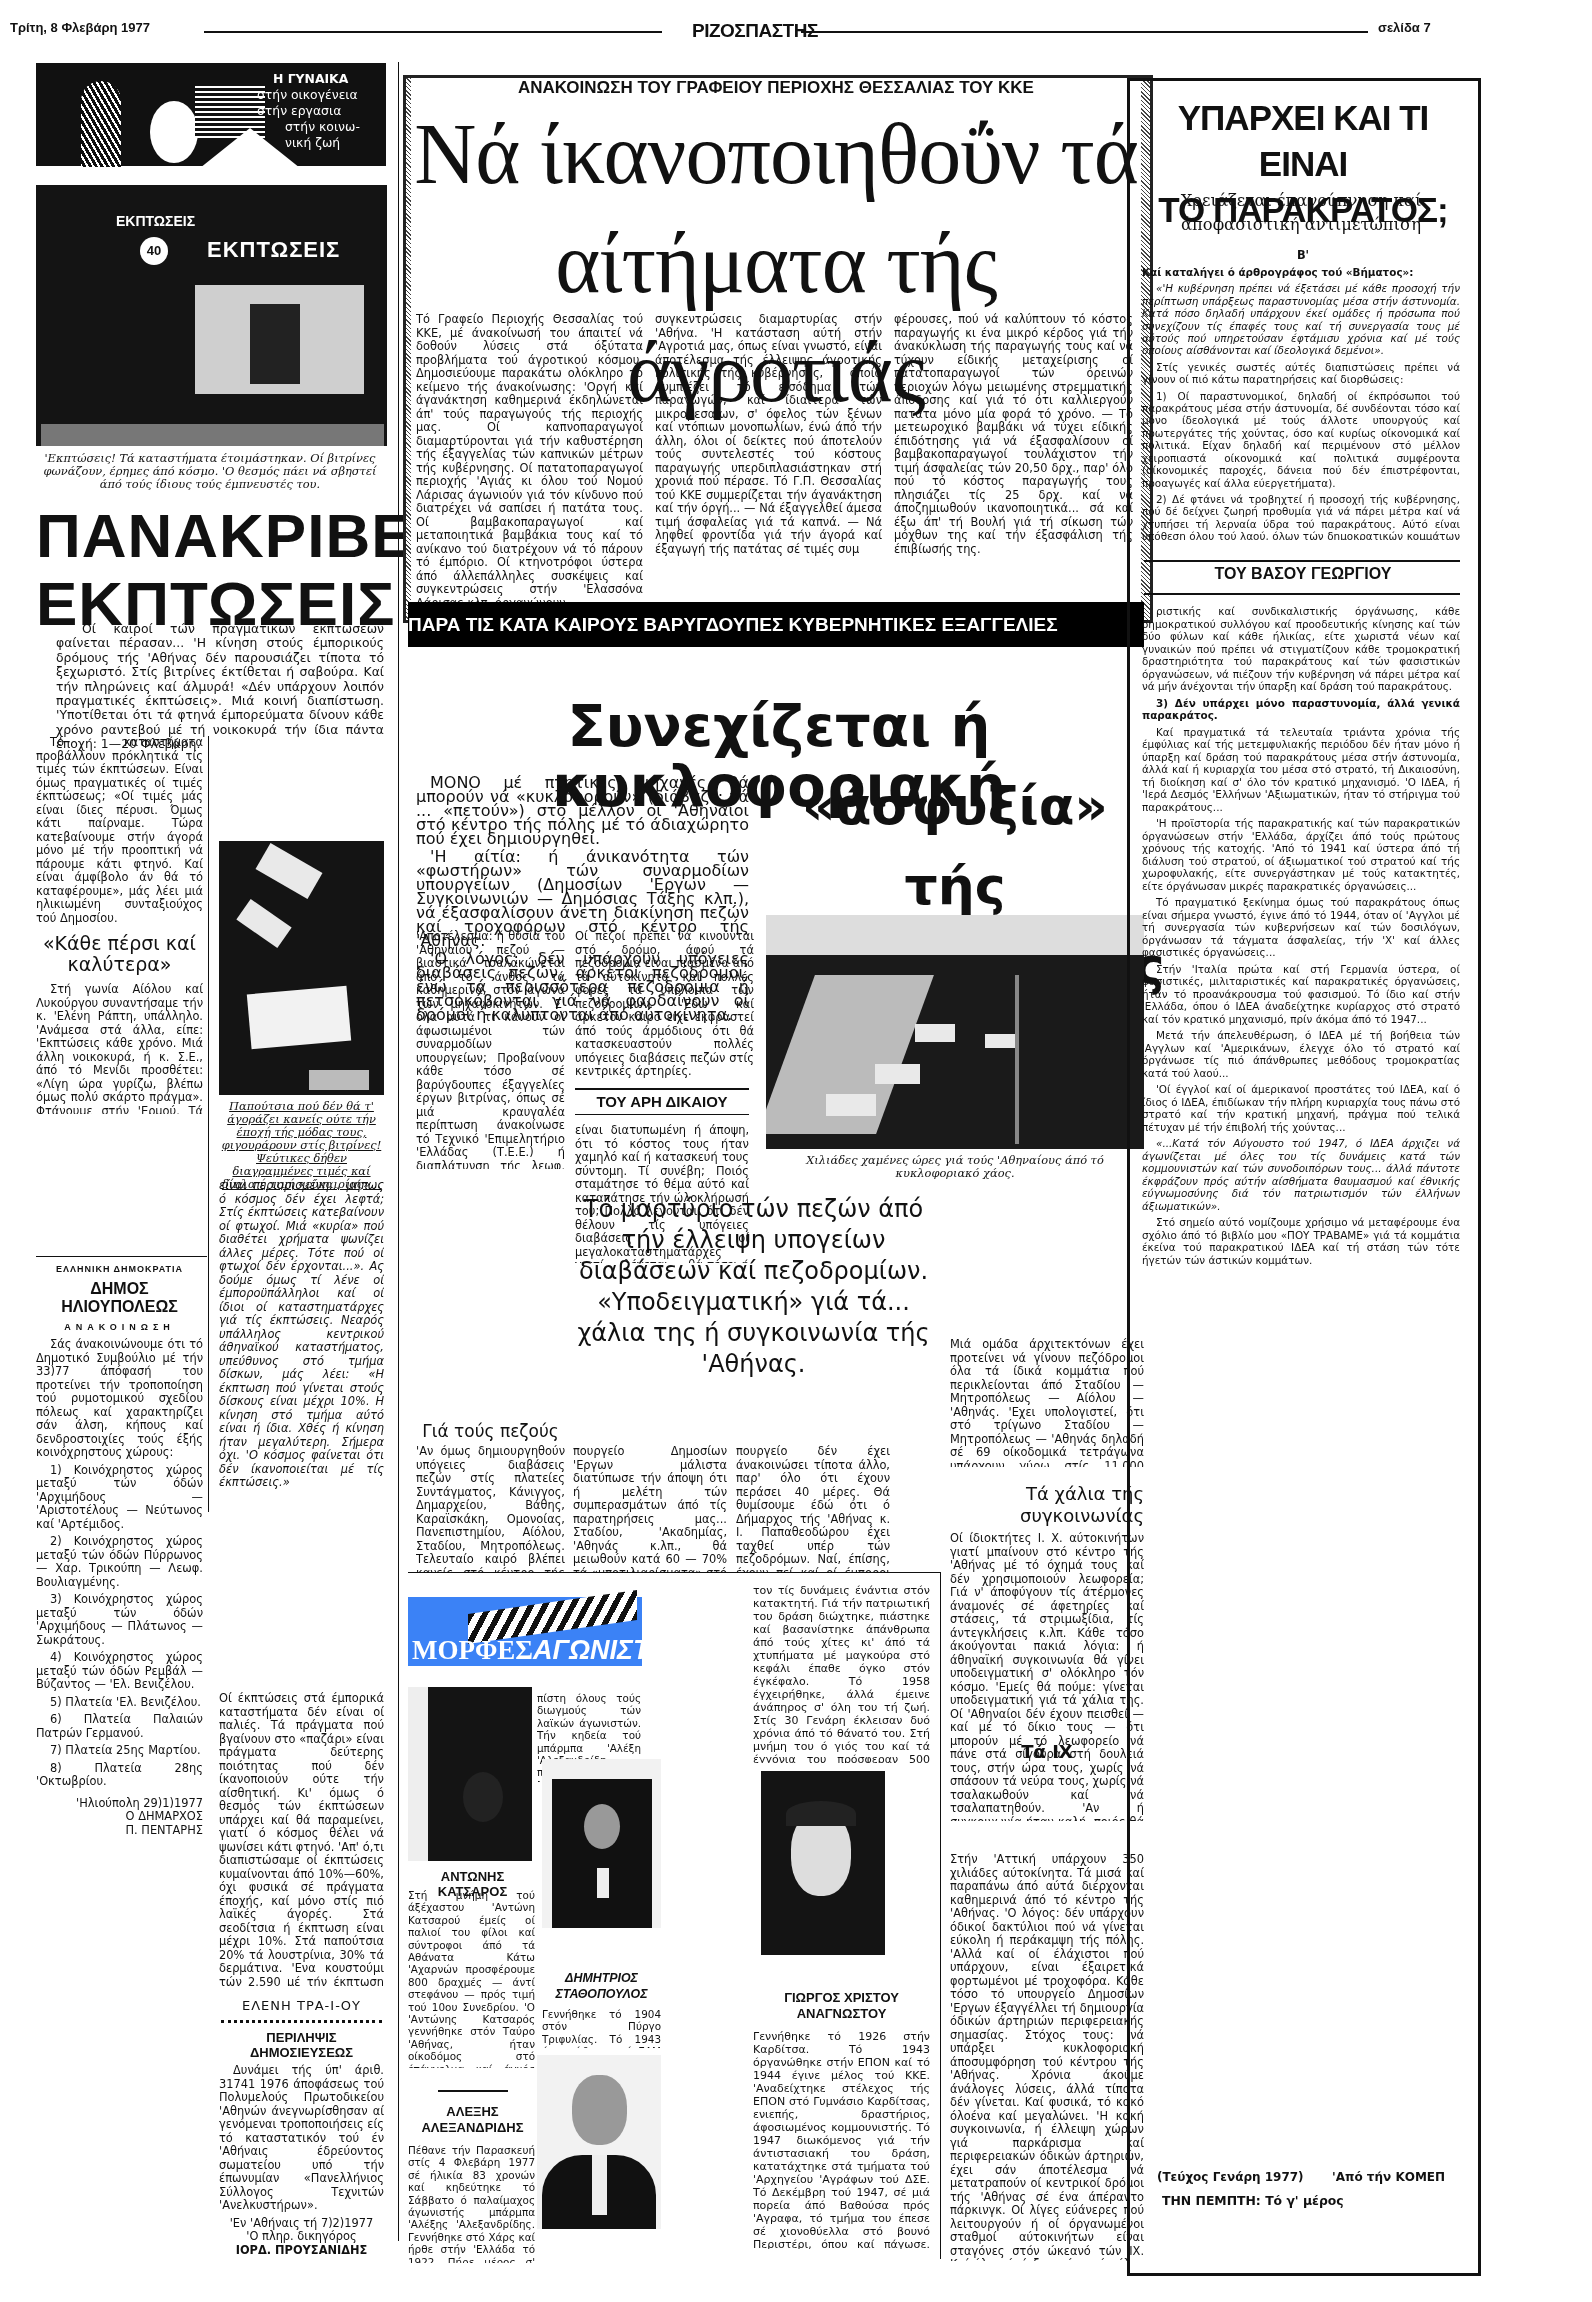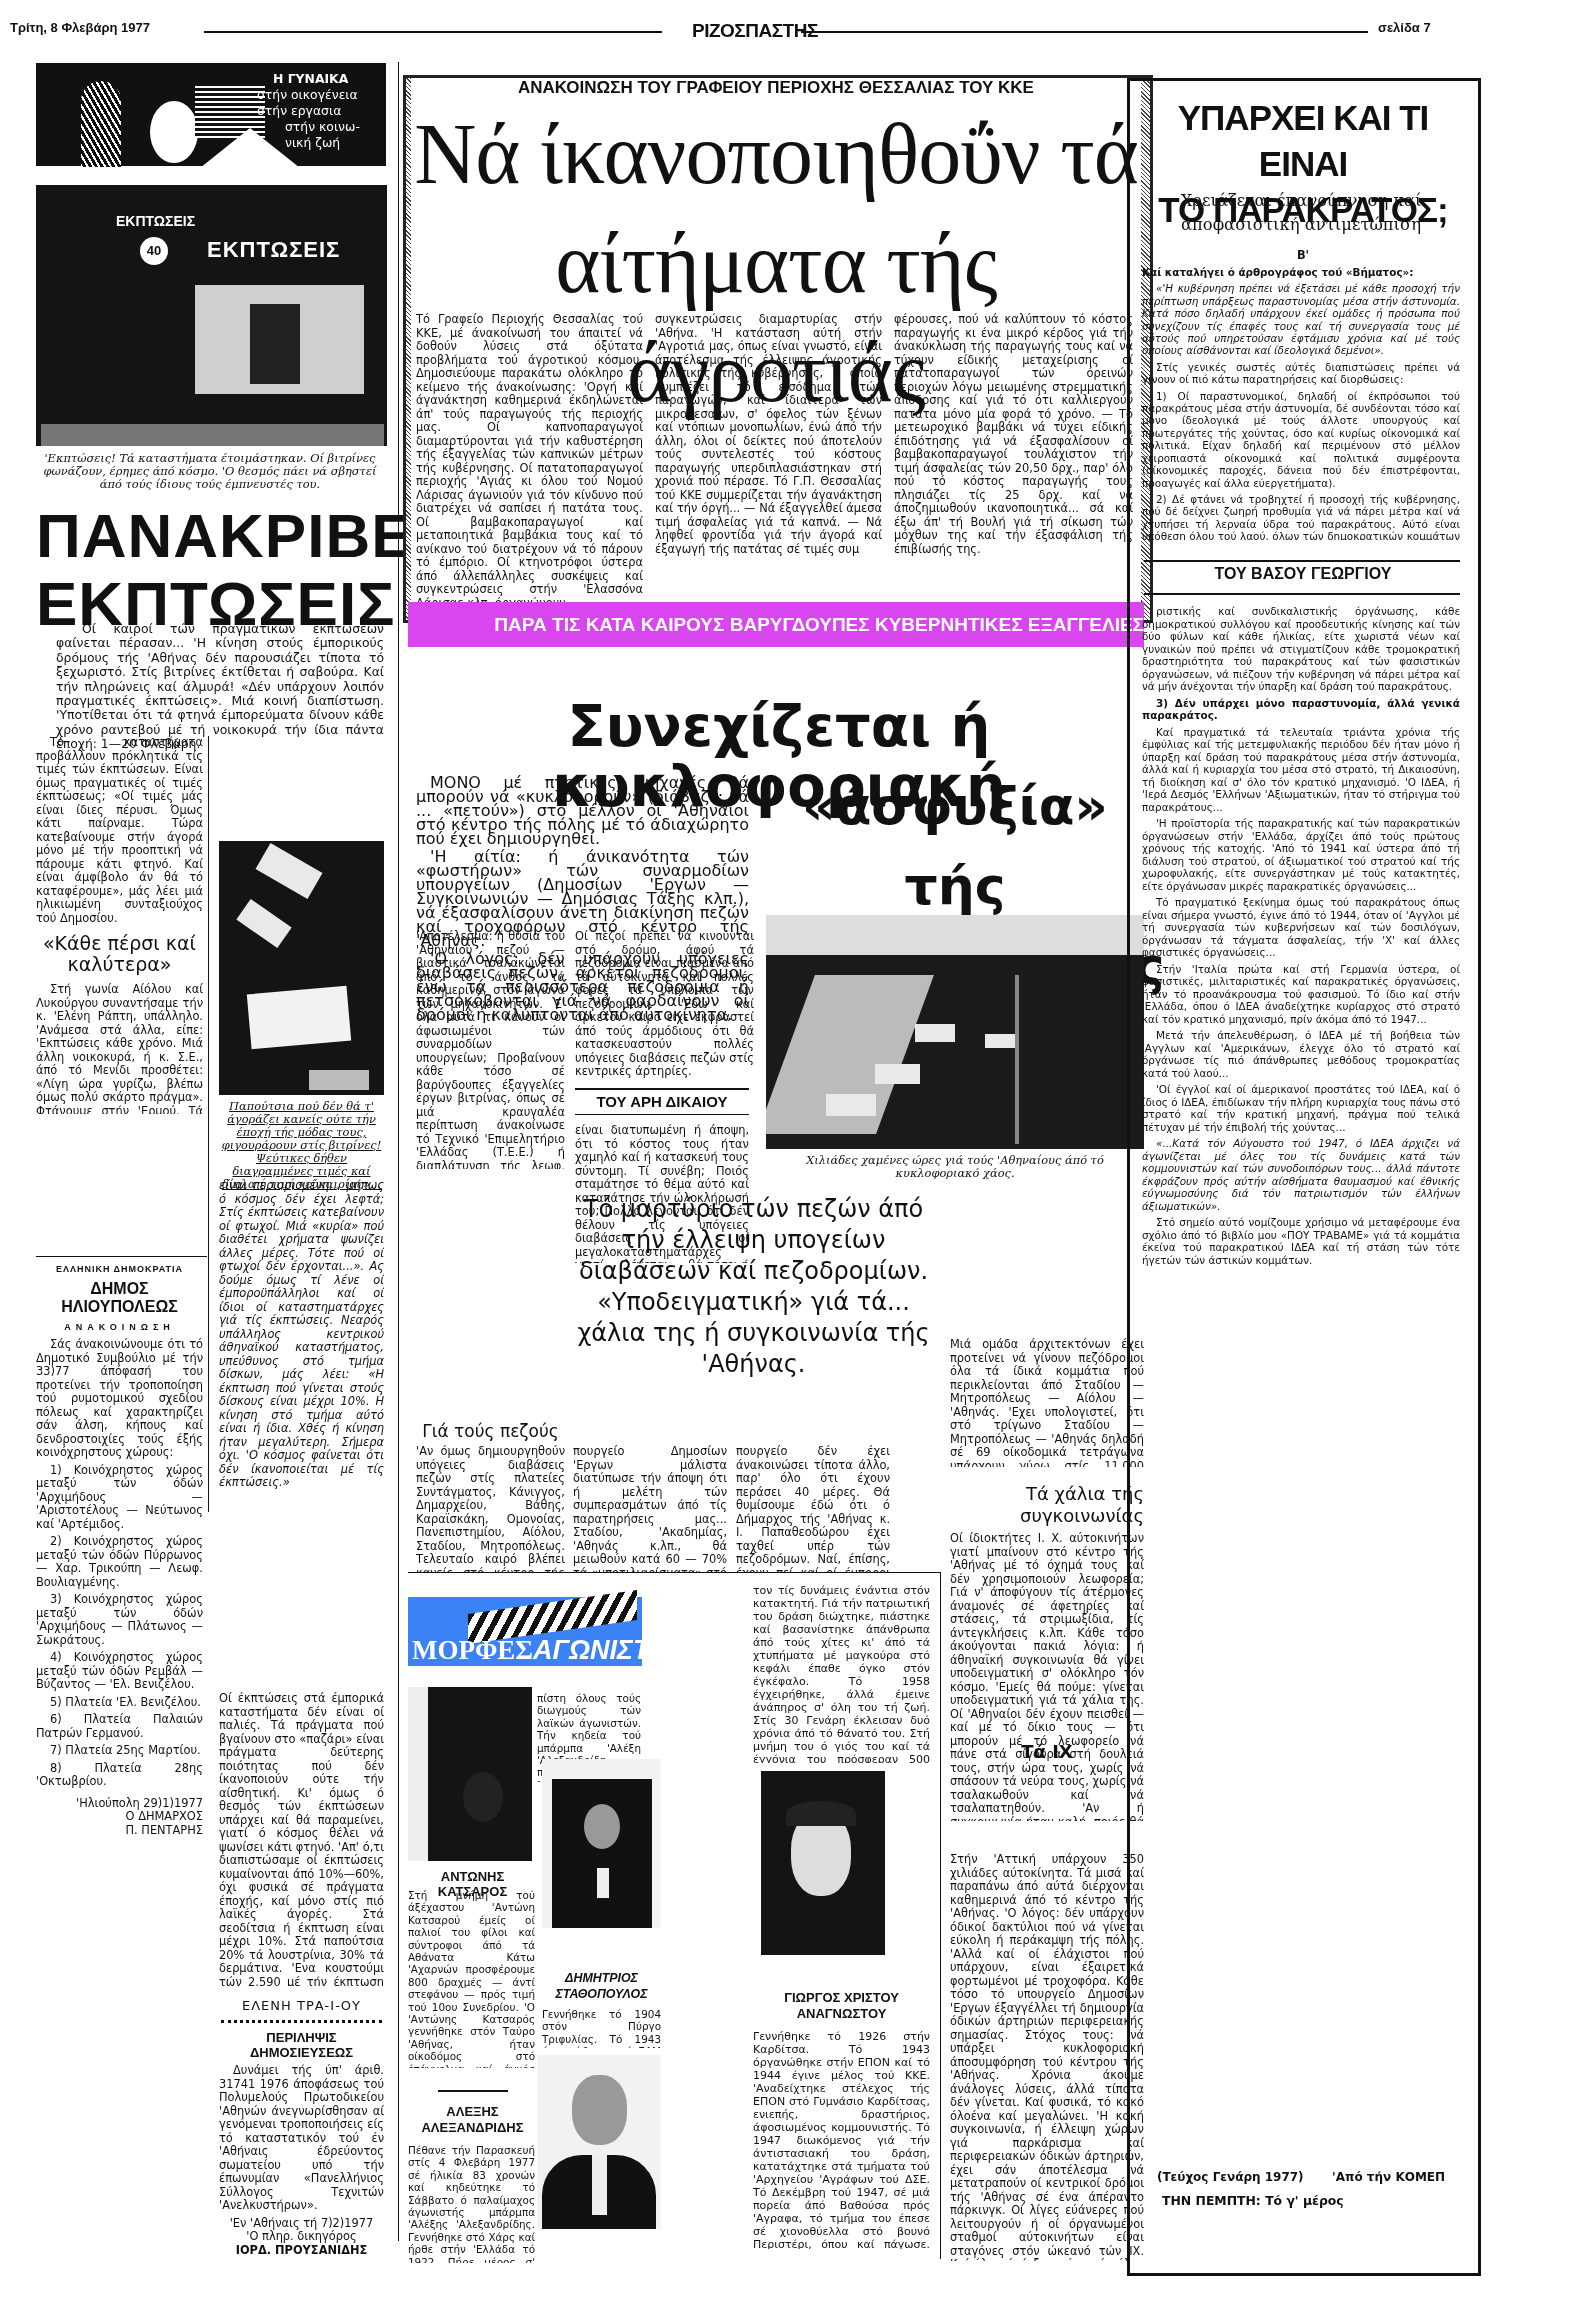--- a/index.html
+++ b/index.html
@@ -125,21 +125,21 @@
   <span>ΑΝΑΚΟΙΝΩΣΗ ΤΟΥ ΓΡΑΦΕΙΟΥ ΠΕΡΙΟΧΗΣ ΘΕΣΣΑΛΙΑΣ ΤΟΥ ΚΚΕ</span>
 </div>
 <div class="abs serif" style="left:411px;top:100px;width:730px;text-align:center;font-size:86px;line-height:109px;letter-spacing:-1px;">
   <div>Νά ίκανοποιηθοΰν τά</div>
   <div>αίτήματα τής άγροτιάς</div>
 </div>
 <div class="abs txt" style="left:416px;top:313px;width:227px;height:289px;overflow:hidden;">Τό Γραφείο Περιοχής Θεσσαλίας τού ΚΚΕ, μέ άνακοίνωσή του άπαιτεί νά δοθούν λύσεις στά όξύτατα προβλήματα τού άγροτικού κόσμου. Δημοσιεύουμε παρακάτω ολόκληρο τό κείμενο τής άνακοίνωσης: 'Οργή καί άγανάκτηση καθημερινά έκδηλώνεται άπ' τούς παραγωγούς τής περιοχής μας. Οί καπνοπαραγωγοί διαμαρτύρονται γιά τήν καθυστέρηση τής έξαγγελίας τών καπνικών μέτρων τής κυβέρνησης. Οί πατατοπαραγωγοί περιοχής 'Αγιάς κι όλου τού Νομού Λάρισας άγωνιούν γιά τόν κίνδυνο πού διατρέχει νά σαπίσει ή πατάτα τους. Οί βαμβακοπαραγωγοί καί μεταποιητικά βαμβάκια τους καί τό ανίκανο τού διατρέχουν νά τό πάρουν τό έμπόριο. Οί κτηνοτρόφοι ύστερα άπό άλλεπάλληλες συσκέψεις καί συγκεντρώσεις στήν 'Ελασσόνα Λάρισας κλπ. όργανώνουν</div>
 <div class="abs txt" style="left:655px;top:313px;width:227px;height:289px;overflow:hidden;">συγκεντρώσεις διαμαρτυρίας στήν 'Αθήνα. 'Η κατάσταση αύτή στήν 'Αγροτιά μας, όπως είναι γνωστό, είναι άποτέλεσμα τής έλλειψης άγροτικής πολιτικής τής κυβέρνησης, ή όποία συμπιέζει τό είσόδημα τών παραγωγών, καί ίδιαίτερα τών μικρομεσαίων, σ' όφελος τών ξένων καί ντόπιων μονοπωλίων, ένώ άπό τήν άλλη, όλοι οί δείκτες πού άποτελούν τούς συντελεστές τού κόστους παραγωγής υπερδιπλασιάστηκαν στή χρονιά πού πέρασε. Τό Γ.Π. Θεσσαλίας τού ΚΚΕ συμμερίζεται τήν άγανάκτηση καί τήν όργή... — Νά έξαγγελθεί άμεσα τιμή άσφαλείας γιά τά καπνά. — Νά ληφθεί φροντίδα γιά τήν άγορά καί έξαγωγή τής πατάτας σέ τιμές συμ</div>
 <div class="abs txt" style="left:894px;top:313px;width:239px;height:289px;overflow:hidden;">φέρουσες, πού νά καλύπτουν τό κόστος παραγωγής κι ένα μικρό κέρδος γιά τήν άνακύκλωση τής παραγωγής τους καί νά τύχουν είδικής μεταχείρισης οί πατατοπαραγωγοί τών όρεινών περιοχών λόγω μειωμένης στρεμματικής άπόδοσης καί γιά τό ότι καλλιεργούν πατάτα μόνο μία φορά τό χρόνο. — Τό μετεωροχικό βαμβάκι νά τύχει είδικής έπιδότησης γιά νά έξασφαλίσουν οί βαμβακοπαραγωγοί τουλάχιστον τήν τιμή άσφαλείας τών 20,50 δρχ., παρ' όλο πού τό κόστος παραγωγής τους πλησιάζει τίς 25 δρχ. καί νά άποζημιωθούν ικανοποιητικά... σά καί έξω άπ' τή Βουλή γιά τή σίκωση τών μόχθων της καί τήν έξασφάλιση τής έπιβίωσής της.</div>
 
-<div class="abs cond" style="left:408px;top:602px;width:736px;height:45px;background:#d946ef;color:#fff;text-align:right;font-size:19px;font-weight:bold;line-height:45px;">
+<div class="abs cond" style="left:408px;top:602px;width:736px;height:45px;background:#000000;color:#fff;text-align:left;font-size:19px;font-weight:bold;line-height:45px;">
   <span>ΠΑΡΑ ΤΙΣ ΚΑΤΑ ΚΑΙΡΟΥΣ ΒΑΡΥΓΔΟΥΠΕΣ ΚΥΒΕΡΝΗΤΙΚΕΣ ΕΞΑΓΓΕΛΙΕΣ</span>
 </div>
 <div class="abs sans" style="left:411px;top:697px;width:736px;text-align:center;font-size:56px;font-weight:bold;line-height:60px;">Συνεχίζεται ή κυκλοφοριακή</div>
 <div class="abs txt" style="left:416px;top:776px;width:333px;font-size:16px;line-height:14px;">
   <p>ΜΟΝΟ μέ πτητικές μηχανές θά μπορούν νά «κυκλοφορούν» (διάβαζε: νά ... «πετούν») στό μέλλον οί 'Αθηναίοι στό κέντρο τής πόλης μέ τό άδιαχώρητο πού έχει δημιουργηθεί.</p>
   <p>'Η αίτία: ή άνικανότητα τών «φωστήρων» τών συναρμοδίων υπουργείων (Δημοσίων 'Εργων — Συγκοινωνιών — Δημόσιας Τάξης κλπ.), νά έξασφαλίσουν άνετη διακίνηση πεζών καί τροχοφόρων στό κέντρο τής 'Αθήνας.</p>
   <p>'Ο λόγος: δέν υπάρχουν υπόγειες διαβάσεις πεζών, άρκετοί πεζόδρομοι, ένώ τά περισσότερα πεζοδρόμια ή πετσοκόβονται γιά νά φαρδαίνουν οί δρόμοι ή καλύπτονται άπό αύτοκίνητα.</p>
 </div>
 <div class="abs sans" style="left:766px;top:766px;width:378px;text-align:center;font-size:52px;font-weight:bold;line-height:80px;">
   <div>«άσφυξία» τής</div>

